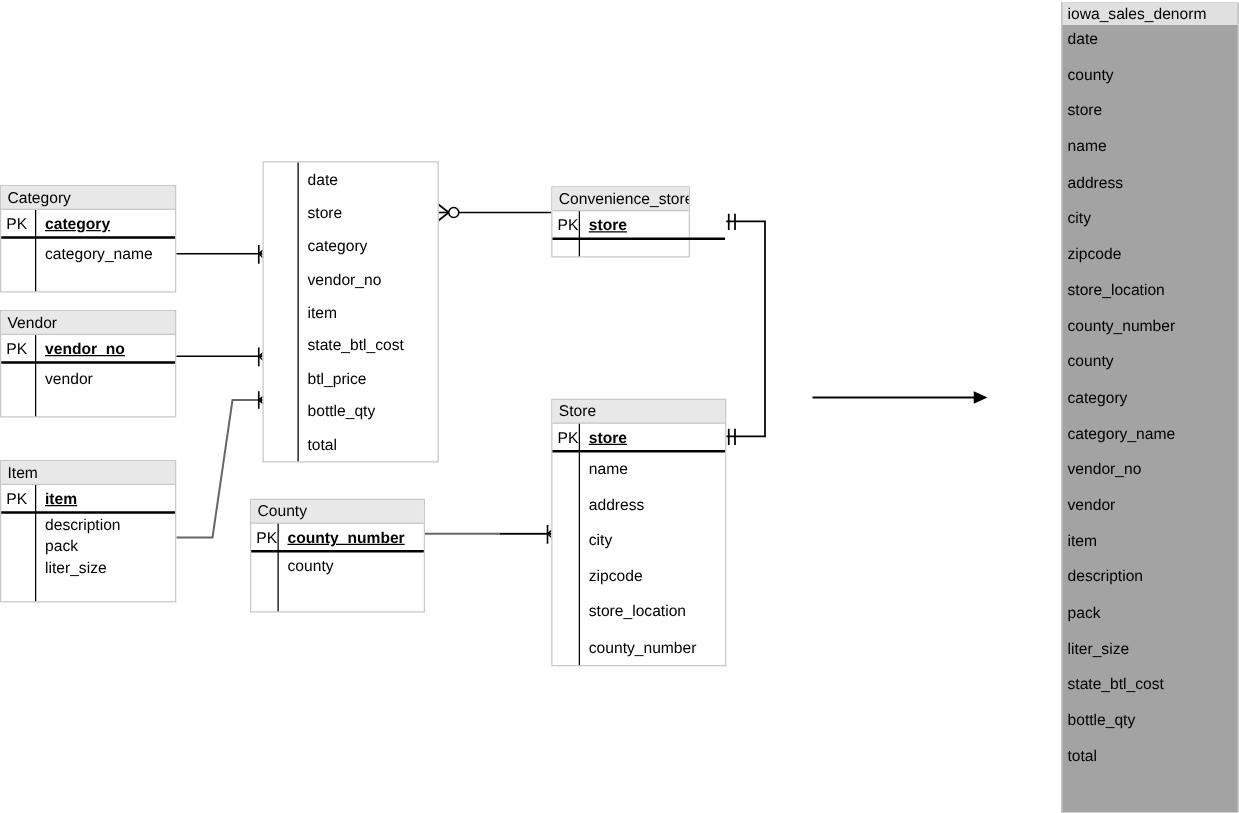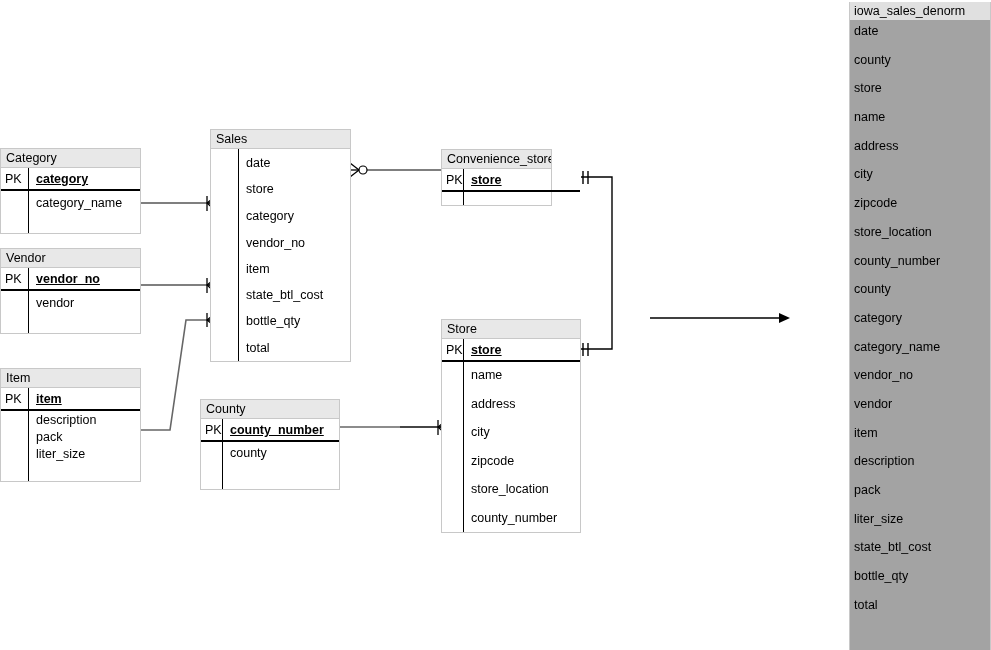--- a/index.html
+++ b/index.html
@@ -234,21 +234,20 @@
             <span class="keycol" style="width: 27px;"></span>
             <span class="attrcol">liter_size</span>
           </div>
           <div class="row" style="height: 18px;">
             <span class="keycol" style="width: 27px;"></span>
             <span class="attrcol"></span>
           </div>
         </div>
       </div>
       <div class="entity" style="left: 210px; top: 129px; width: 141px;">
-        <div class="entity-title">Sales</div>
         <div class="entity-body">
           <div class="col-divider" style="left: 27px;"></div>
           <div class="row" style="height: 27px;">
             <span class="keycol" style="width: 27px;"></span>
             <span class="attrcol">date</span>
           </div>
           <div class="row" style="height: 26px;">
             <span class="keycol" style="width: 27px;"></span>
             <span class="attrcol">store</span>
           </div>
@@ -260,20 +259,24 @@
             <span class="keycol" style="width: 27px;"></span>
             <span class="attrcol">vendor_no</span>
           </div>
           <div class="row" style="height: 26px;">
             <span class="keycol" style="width: 27px;"></span>
             <span class="attrcol">item</span>
           </div>
           <div class="row" style="height: 26px;">
             <span class="keycol" style="width: 27px;"></span>
             <span class="attrcol">state_btl_cost</span>
+          </div>
+          <div class="row" style="height: 27px;">
+            <span class="keycol" style="width: 27px;"></span>
+            <span class="attrcol">btl_price</span>
           </div>
           <div class="row" style="height: 26px;">
             <span class="keycol" style="width: 27px;"></span>
             <span class="attrcol">bottle_qty</span>
           </div>
           <div class="row" style="height: 27px;">
             <span class="keycol" style="width: 27px;"></span>
             <span class="attrcol">total</span>
           </div>
         </div>

